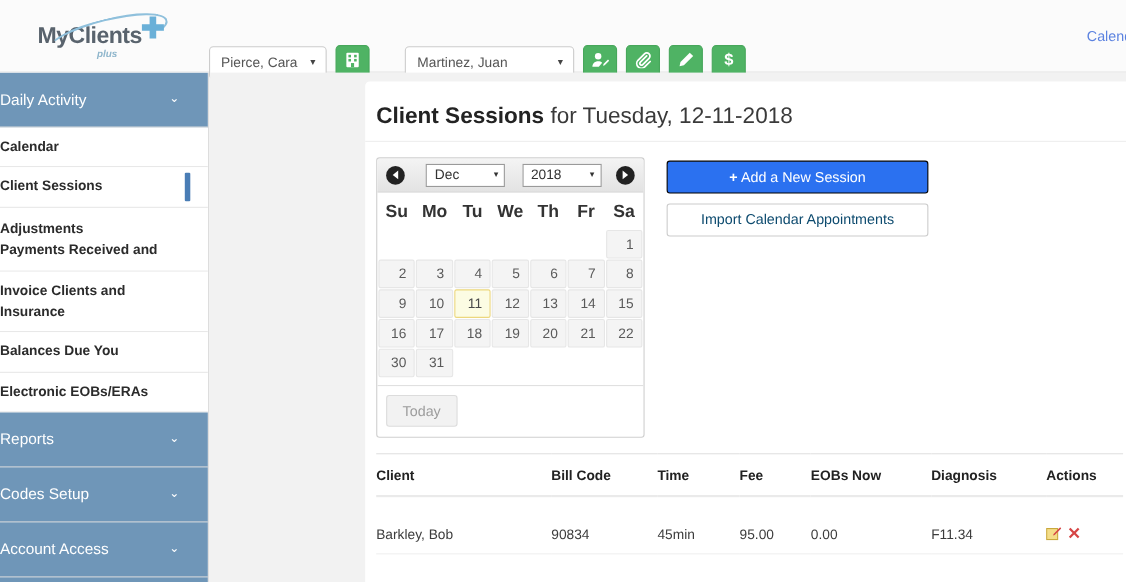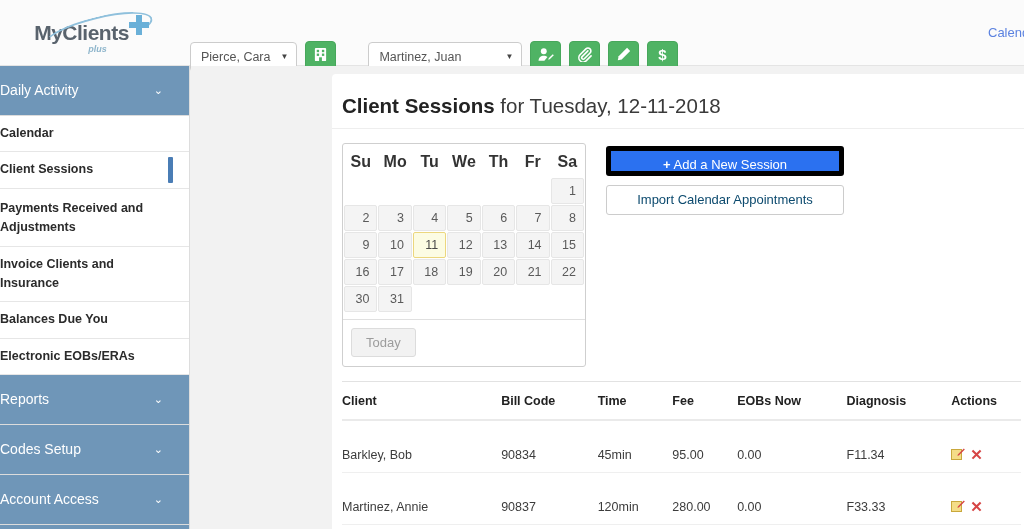--- a/index.html
+++ b/index.html
@@ -205,21 +205,21 @@
   .today-btn {
     display: inline-block; font-size: 13px; color: #9c9c9c;
     background: #f2f2f2; border: 1px solid #dcdcdc; border-radius: 3px;
     padding: 6px 14px; cursor: pointer;
   }
 
   
   .actions-col { padding-top: 3px; }
   .btn-primary {
     display: block; width: 238px; height: 30px;
-    background: #2b71f0; border: 5px solid #000000; border-radius: 3px;
+    background: #2b71f0; border: 1px solid #000000; border-radius: 3px;
     color: #fff; font-size: 13px; text-align: center; line-height: 28px;
     cursor: pointer; margin-bottom: 9px;
   }
   .btn-primary .pl { font-weight: bold; margin-right: 3px; }
   .btn-default {
     display: block; width: 238px; height: 30px;
     background: #ffffff; border: 1px solid #cccccc; border-radius: 3px;
     color: #0c4a6e; font-size: 13px; text-align: center; line-height: 28px;
     cursor: pointer;
   }
@@ -341,22 +341,22 @@
     <div class="s-item">
       <span>Calendar</span>
     </div>
 
     <div class="s-item">
       <span>Client Sessions</span>
       <span class="bar"></span>
     </div>
 
     <div class="s-item two-line">
+      <span>Adjustments</span>
       <span>Payments Received and</span>
-      <span>Adjustments</span>
     </div>
 
     <div class="s-item">
       <span>Invoice Clients and Insurance</span>
     </div>
 
     <div class="s-item">
       <span>Balances Due You</span>
     </div>
 
@@ -387,20 +387,36 @@
   <div class="main">
     <div class="card">
 
       <div class="page-title">
         <b>Client Sessions</b><span class="sub"> for Tuesday, 12-11-2018</span>
       </div>
 
       <div class="row-area">
 
         <div class="cal">
+          <div class="cal-head">
+            <div class="navbtn prev">
+                <span class="tri"></span>
+              </div>
+            <div class="cal-sel mon">
+              <span>Dec</span>
+              <span class="caret">▼</span>
+            </div>
+            <div class="cal-sel yr">
+              <span>2018</span>
+              <span class="caret">▼</span>
+            </div>
+            <div class="navbtn next">
+                <span class="tri"></span>
+              </div>
+          </div>
 
           <table class="cal-grid">
             <thead>
                 <tr id="cal-weekday-row">
                   <th>Su</th>
                   <th>Mo</th>
                   <th>Tu</th>
                   <th>We</th>
                   <th>Th</th>
                   <th>Fr</th>

